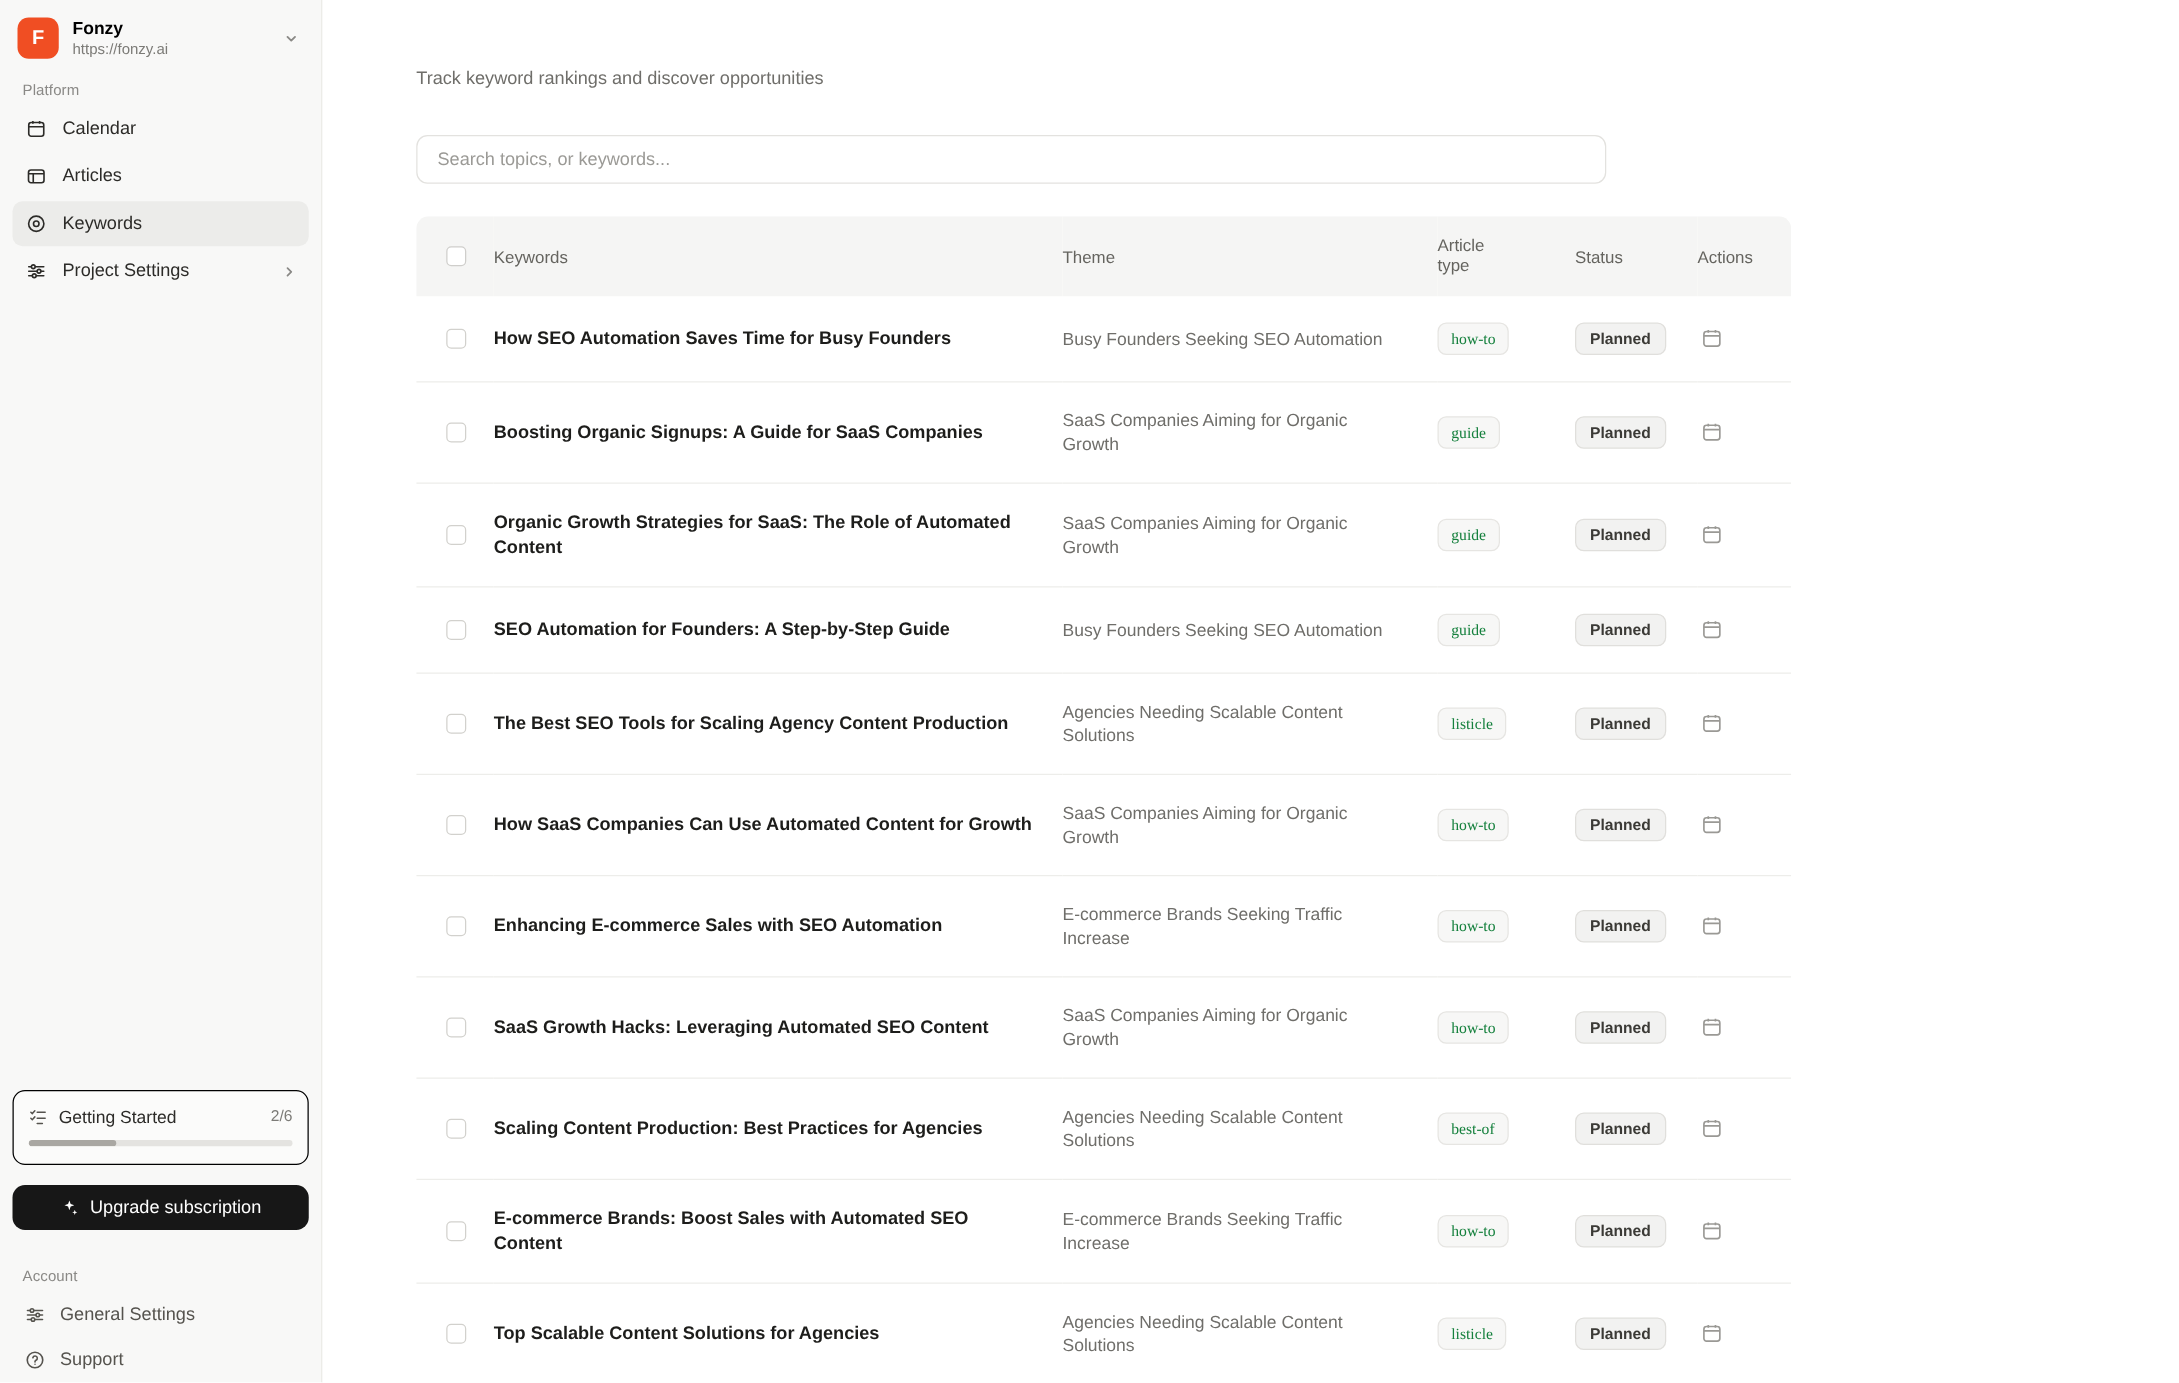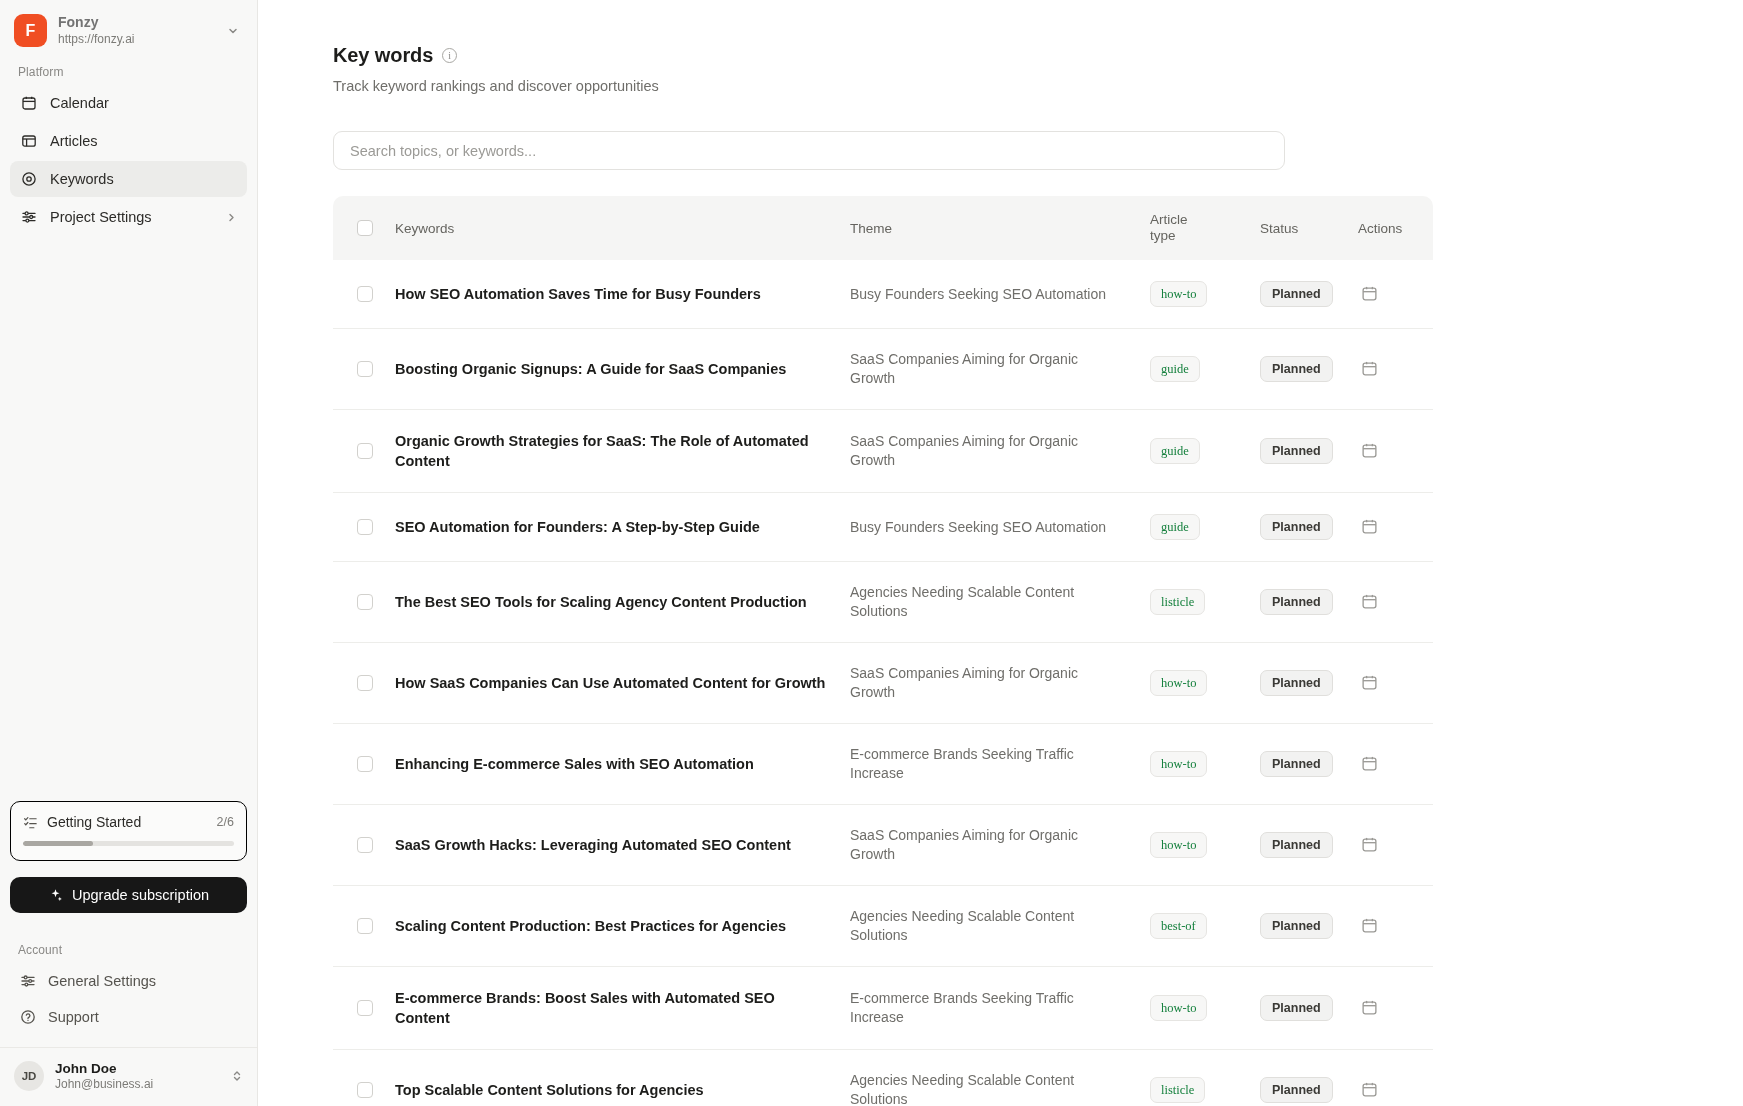--- a/index.html
+++ b/index.html
@@ -38,21 +38,21 @@
     width: 33px; height: 33px;
     border-radius: 9px;
     background: #f04e23;
     color: #fff;
     font-size: 16px;
     font-weight: 700;
     display: flex; align-items: center; justify-content: center;
     flex: 0 0 33px;
   }
   .ws-text { flex: 1; min-width: 0; }
-  .ws-name { font-size: 14px; font-weight: 700; color: #737373; line-height: 17px; }
+  .ws-name { font-size: 14px; font-weight: 700; color: #000000; line-height: 17px; }
   .ws-url { font-size: 12px; color: #7c7b77; line-height: 16px; }
   .ws-caret { color: #8a8986; font-size: 12px; padding-right: 4px; }
 
   .section-label {
     font-size: 12px;
     color: #8a8986;
     padding: 6px 18px 6px 18px;
     letter-spacing: .1px;
   }
   .nav { padding: 0 10px; }
@@ -367,42 +367,25 @@
           <svg width="16" height="16" viewBox="0 0 16 16" fill="none" stroke="currentColor" stroke-width="1.3">
               <circle cx="8" cy="8" r="6.2"></circle>
               <path d="M6.3 6.2a1.8 1.8 0 1 1 2.3 2.1c-.4.2-.6.5-.6 1v.3" stroke-linecap="round"></path>
               <circle cx="8" cy="11.4" r=".6" fill="currentColor" stroke="none"></circle>
             </svg>
         </span>
         <span>Support</span>
       </div>
     </div>
 
-    <div class="user-row">
-      <div class="avatar">JD</div>
-      <div class="user-text">
-        <div class="user-name">John Doe</div>
-        <div class="user-mail">John@business.ai</div>
-      </div>
-      <div class="user-caret">
-        <svg width="12" height="14" viewBox="0 0 12 14" fill="none" stroke="currentColor" stroke-width="1.4" stroke-linecap="round" stroke-linejoin="round">
-            <polyline points="3.5,5.5 6,3 8.5,5.5"></polyline>
-            <polyline points="3.5,8.5 6,11 8.5,8.5"></polyline>
-          </svg>
-      </div>
-    </div>
   </aside>
 
   <main class="main">
     <div class="main-inner">
 
-      <div class="page-title-row">
-        <h1 class="page-title">Key words</h1>
-        <span class="info-icon">i</span>
-      </div>
       <div class="page-sub">Track keyword rankings and discover opportunities</div>
 
       <div class="search-wrap">
         <input class="search-input" type="text" value="" placeholder="Search topics, or keywords..." style="">
       </div>
 
       <div class="table-card">
         <table>
           <colgroup>
             <col class="c-check">

